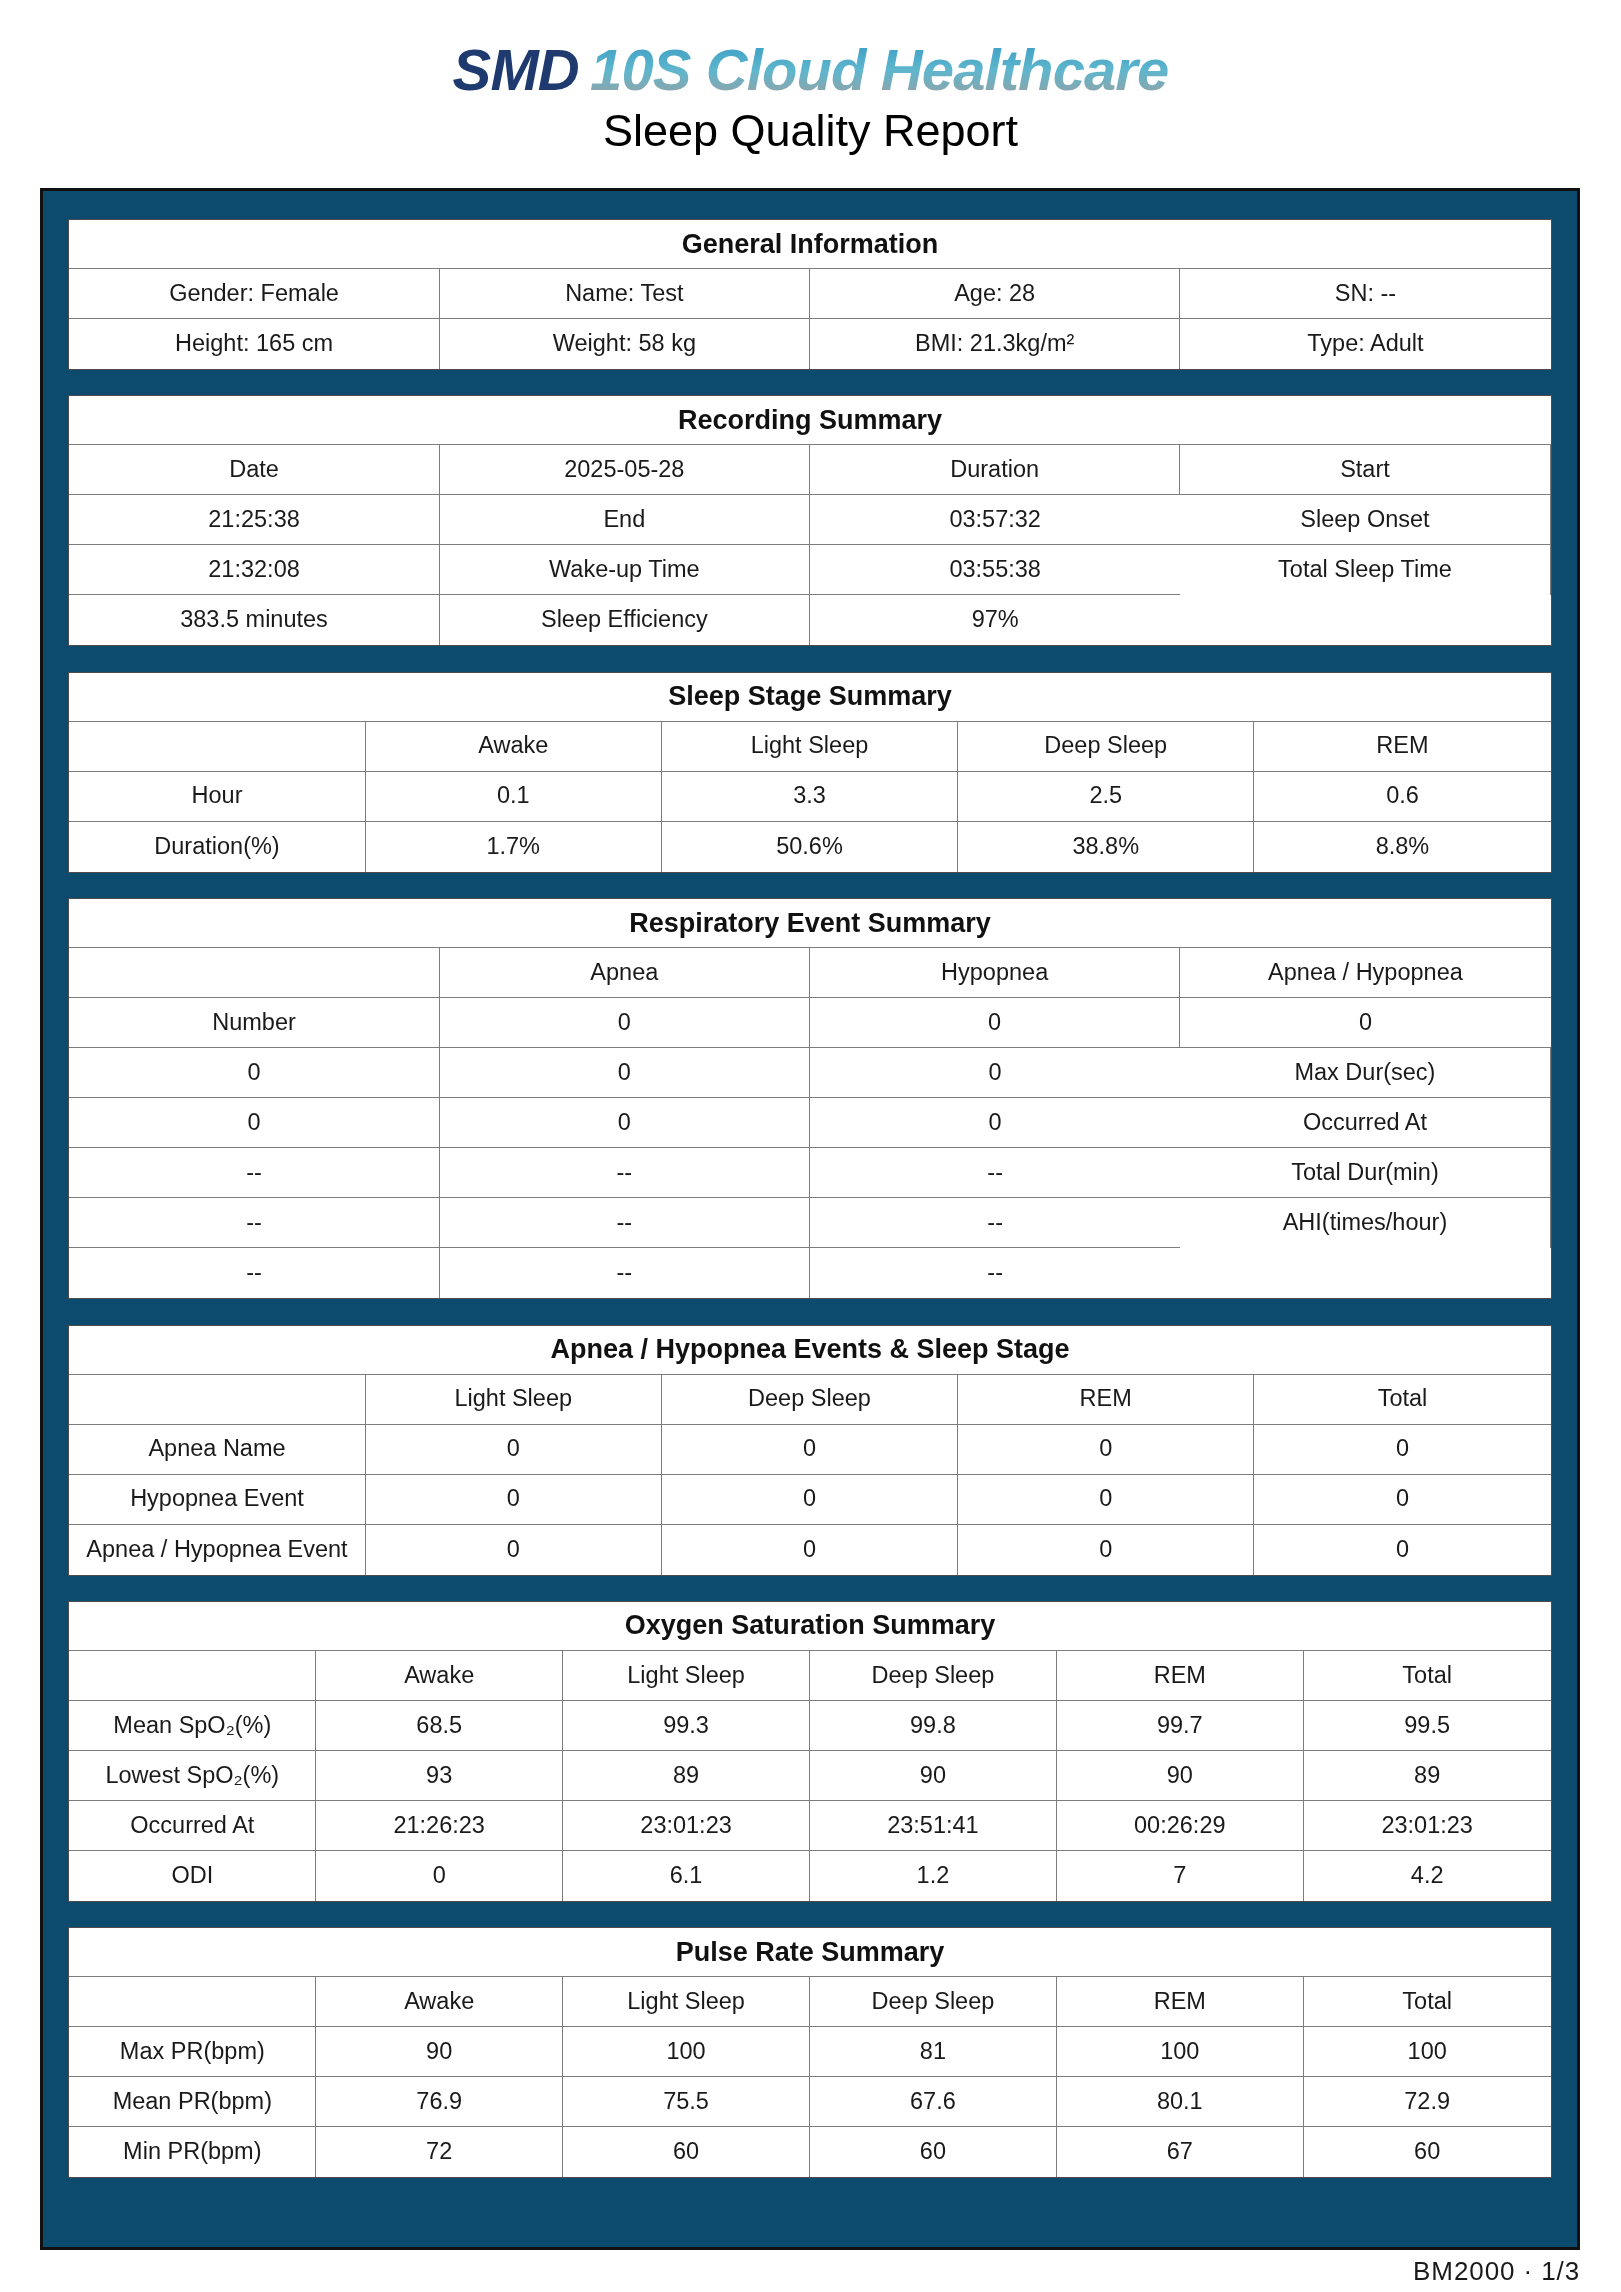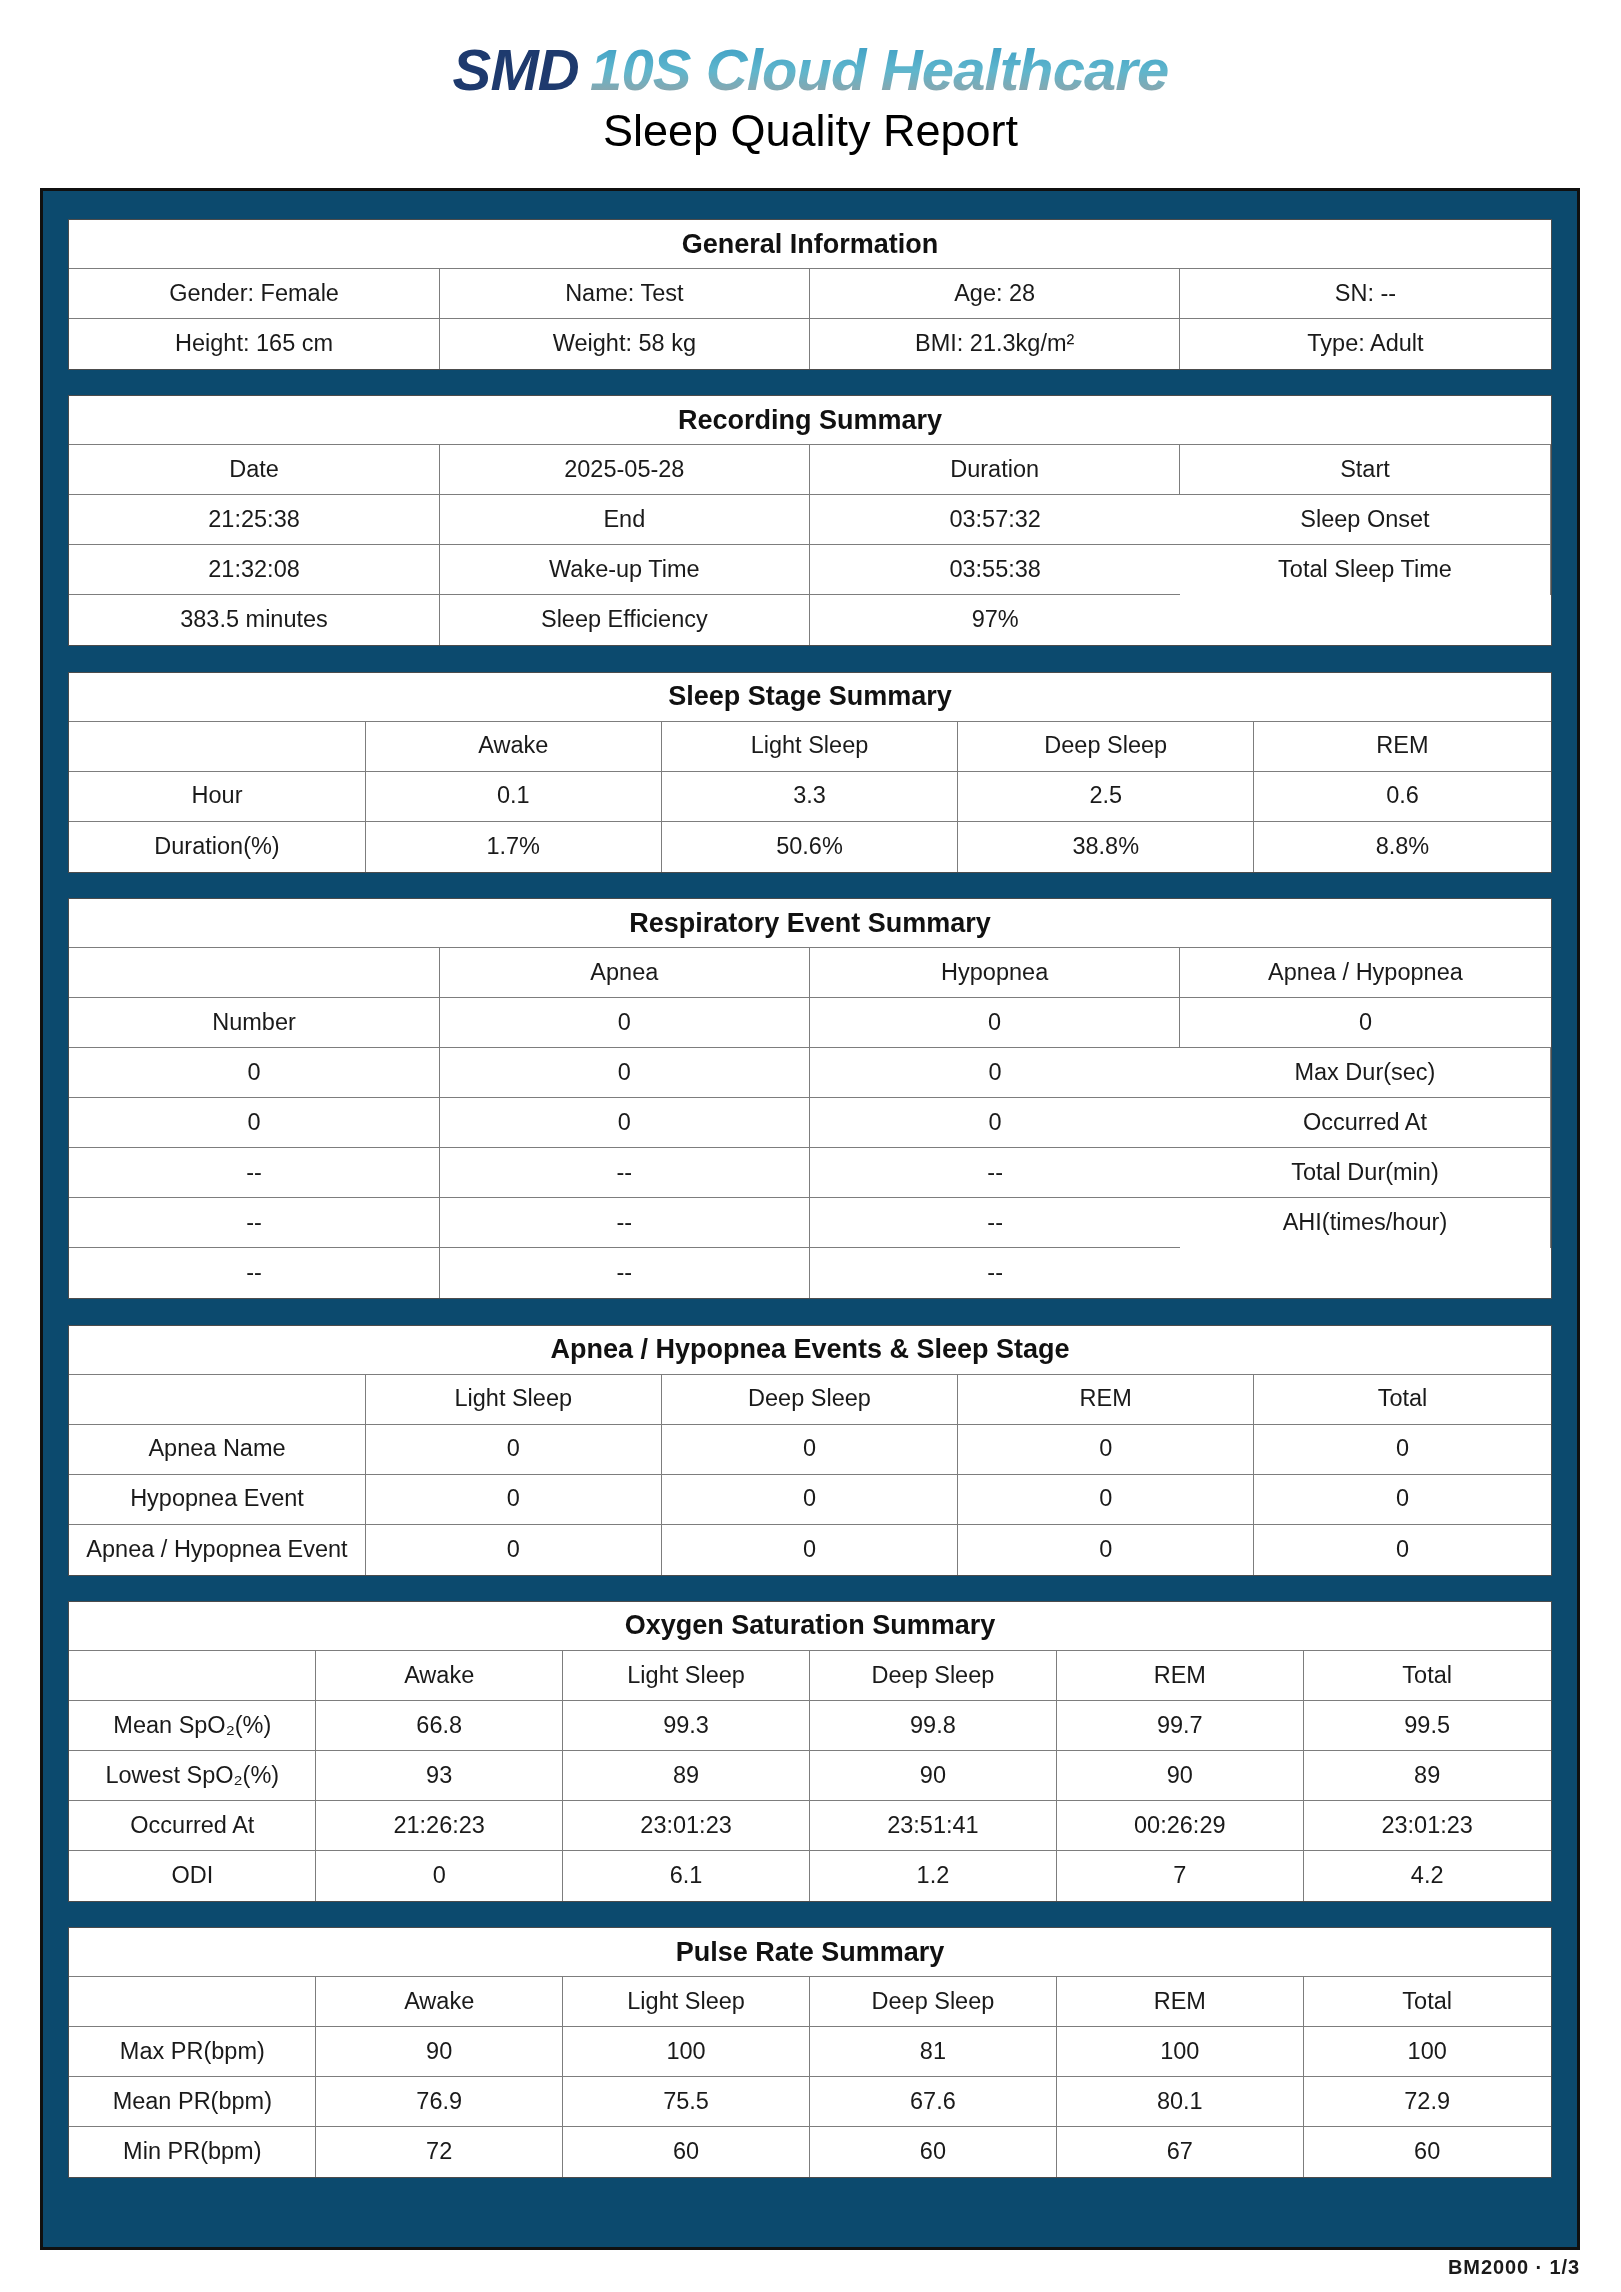--- a/index.html
+++ b/index.html
@@ -53,21 +53,21 @@
     border-bottom:0.9px solid #7d7d7d;
     text-align:center; line-height:1.1; padding:0 5.6px;
     white-space:nowrap;
   }
   .t-cell.last-col { border-right:none; }
   .t-cell.last-row { border-bottom:none; }
 
   
   .footer {
     position:absolute; top:2256px; right:41px;
-    font-size:20px; color:#1a1a1a; letter-spacing:0.9px;font-weight:bold;
+    font-size:26px; color:#1a1a1a; letter-spacing:0.9px;
   }
 </style>
 </head>
 <body>
 
 <div class="page">
 
   <div class="header">
     <div class="logo">
       <span class="logo-smd">SMD</span><span class="logo-rest">10S Cloud Healthcare</span>
@@ -190,21 +190,21 @@
         <section class="rtable">
           <div class="t-title">Oxygen Saturation Summary</div>
           <div class="t-grid" style="grid-template-columns: repeat(6, 1fr);">
             <div class="t-cell"></div>
             <div class="t-cell">Awake</div>
             <div class="t-cell">Light Sleep</div>
             <div class="t-cell">Deep Sleep</div>
             <div class="t-cell">REM</div>
             <div class="t-cell last-col">Total</div>
             <div class="t-cell">Mean SpO₂(%)</div>
-            <div class="t-cell">66.8</div>
+            <div class="t-cell">68.5</div>
             <div class="t-cell">99.3</div>
             <div class="t-cell">99.8</div>
             <div class="t-cell">99.7</div>
             <div class="t-cell last-col">99.5</div>
             <div class="t-cell">Lowest SpO₂(%)</div>
             <div class="t-cell">93</div>
             <div class="t-cell">89</div>
             <div class="t-cell">90</div>
             <div class="t-cell">90</div>
             <div class="t-cell last-col">89</div>

